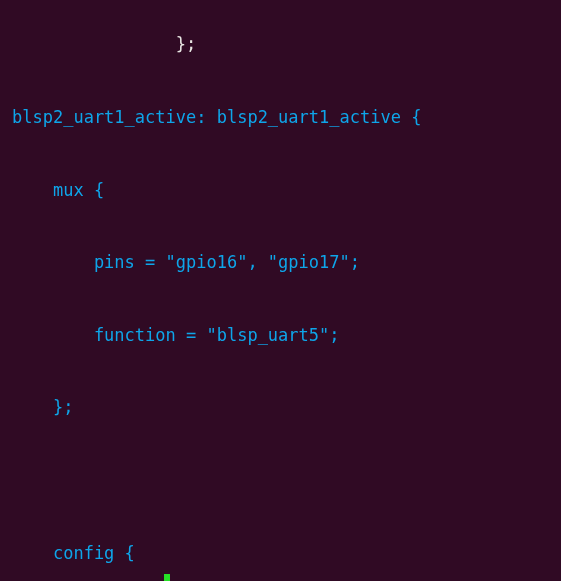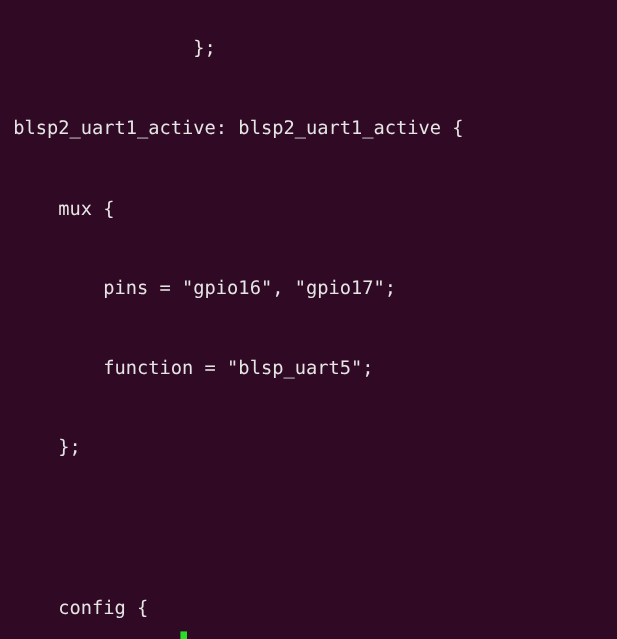--- a/index.html
+++ b/index.html
@@ -28,21 +28,21 @@
   #screen {
     position: absolute;
     left: 12px;
     top: -16px;
     white-space: pre;
     letter-spacing: 0px;
   }
   .line {
     height: 24.2px;
     white-space: pre;
-    color: #e5e5e5;
+    color: #0ea5e9;
   }
   .line.blank {
     color: transparent;
   }
   
   .clipped-top {
     color: #e8e6e3;
   }
   #cursor {
     position: absolute;

